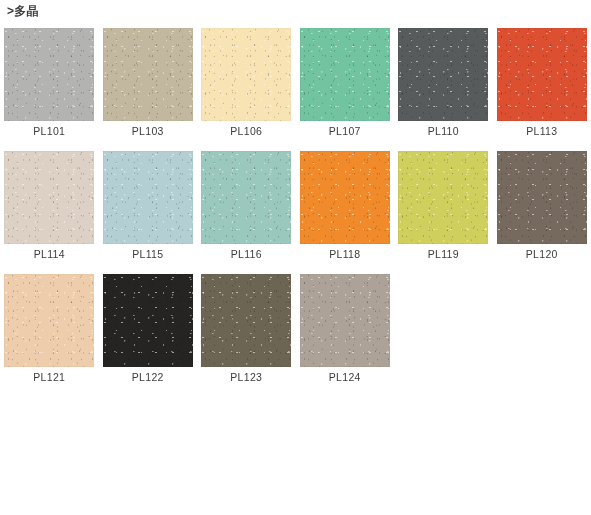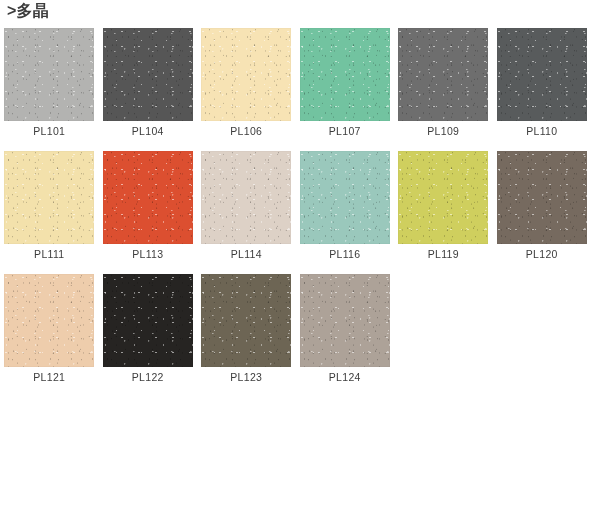--- a/index.html
+++ b/index.html
@@ -13,21 +13,21 @@
     height: 515px;
     overflow: hidden;
     font-family: "Liberation Sans", "DejaVu Sans", sans-serif;
     color: #3a3a3a;
     position: relative;
   }
   #breadcrumb {
     position: absolute;
     left: 7px;
     top: 4px;
-    font-size: 16px;
+    font-size: 12px;
     line-height: 14px;
     color: #3d3d3d;
     letter-spacing: 0.2px;
     white-space: nowrap;
     font-weight: 600;
   }
   #swatch-grid {
     position: absolute;
     left: 0;
     top: 28px;
@@ -88,54 +88,54 @@
 <body>
 
 <div id="breadcrumb">&gt;多晶</div>
 
 <div id="swatch-grid">
     <div class="swatch-cell">
       <div class="swatch-tile" style="background-color: rgb(179, 179, 177);"></div>
       <div class="swatch-label">PL101</div>
     </div>
     <div class="swatch-cell">
-      <div class="swatch-tile" style="background-color: rgb(86, 86, 86);"></div>
-      <div class="swatch-label">PL104</div>
+      <div class="swatch-tile" style="background-color: rgb(194, 183, 159);"></div>
+      <div class="swatch-label">PL103</div>
     </div>
     <div class="swatch-cell">
       <div class="swatch-tile" style="background-color: rgb(247, 227, 180);"></div>
       <div class="swatch-label">PL106</div>
     </div>
     <div class="swatch-cell">
       <div class="swatch-tile" style="background-color: rgb(114, 195, 160);"></div>
       <div class="swatch-label">PL107</div>
     </div>
     <div class="swatch-cell">
-      <div class="swatch-tile" style="background-color: rgb(110, 110, 110);"></div>
-      <div class="swatch-label">PL109</div>
-    </div>
-    <div class="swatch-cell">
       <div class="swatch-tile" style="background-color: rgb(88, 91, 92);"></div>
       <div class="swatch-label">PL110</div>
-    </div>
-    <div class="swatch-cell">
-      <div class="swatch-tile" style="background-color: rgb(243, 225, 171);"></div>
-      <div class="swatch-label">PL111</div>
     </div>
     <div class="swatch-cell">
       <div class="swatch-tile" style="background-color: rgb(220, 79, 48);"></div>
       <div class="swatch-label">PL113</div>
     </div>
     <div class="swatch-cell">
       <div class="swatch-tile" style="background-color: rgb(221, 209, 198);"></div>
       <div class="swatch-label">PL114</div>
     </div>
     <div class="swatch-cell">
+      <div class="swatch-tile" style="background-color: rgb(179, 207, 212);"></div>
+      <div class="swatch-label">PL115</div>
+    </div>
+    <div class="swatch-cell">
       <div class="swatch-tile" style="background-color: rgb(154, 200, 188);"></div>
       <div class="swatch-label">PL116</div>
+    </div>
+    <div class="swatch-cell">
+      <div class="swatch-tile" style="background-color: rgb(240, 138, 42);"></div>
+      <div class="swatch-label">PL118</div>
     </div>
     <div class="swatch-cell">
       <div class="swatch-tile" style="background-color: rgb(207, 207, 94);"></div>
       <div class="swatch-label">PL119</div>
     </div>
     <div class="swatch-cell">
       <div class="swatch-tile" style="background-color: rgb(118, 106, 95);"></div>
       <div class="swatch-label">PL120</div>
     </div>
     <div class="swatch-cell">

